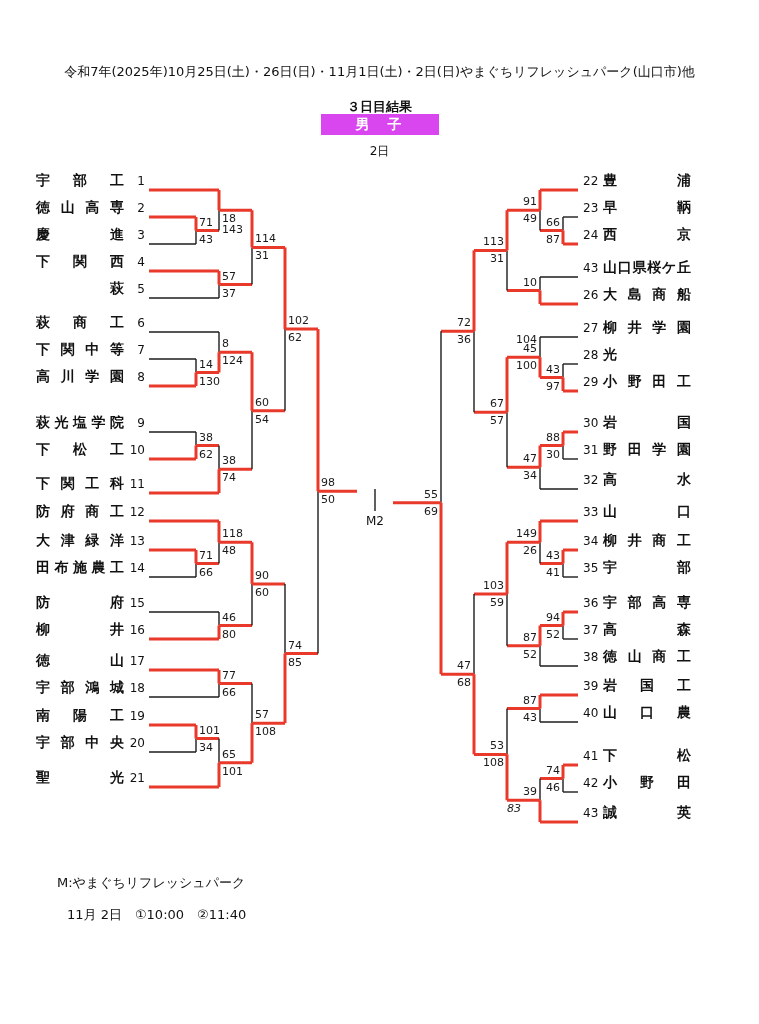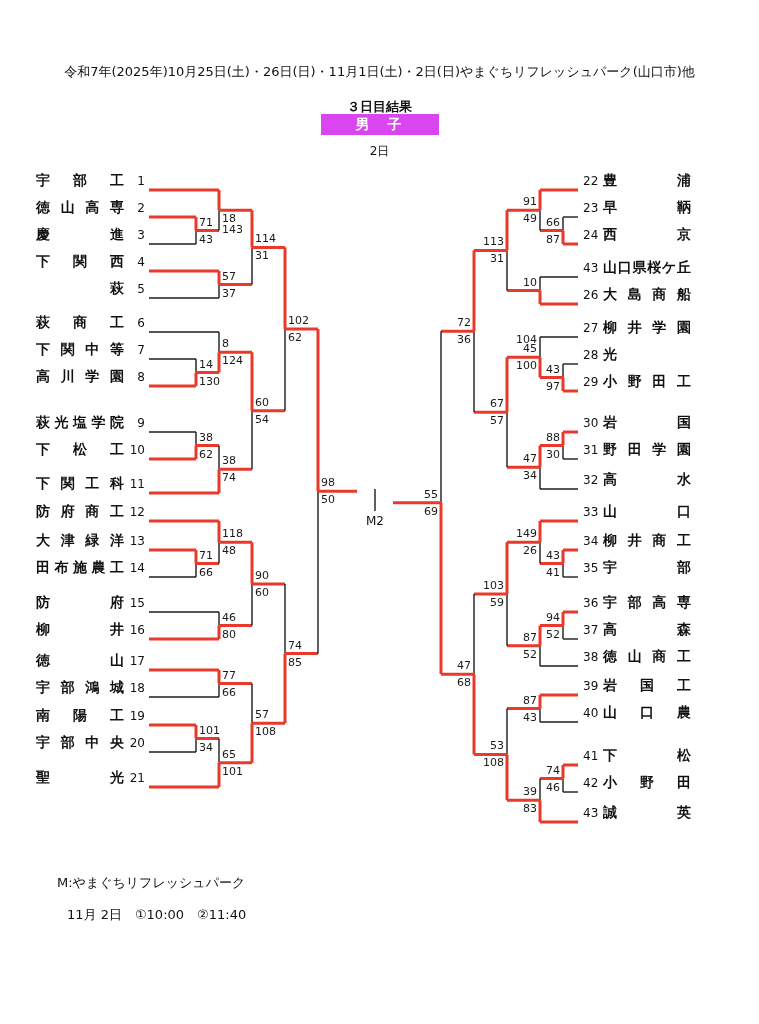--- a/index.html
+++ b/index.html
@@ -569,21 +569,21 @@
       <div class="score" style="left: 530px; top: 627.5px; text-align: right;">52</div>
       <div class="score" style="left: 507px; top: 630.75px; text-align: right;">87</div>
       <div class="score" style="left: 507px; top: 647.75px; text-align: right;">52</div>
       <div class="score" style="left: 474px; top: 579px; text-align: right;">103</div>
       <div class="score" style="left: 474px; top: 596px; text-align: right;">59</div>
       <div class="score" style="left: 507px; top: 693.5px; text-align: right;">87</div>
       <div class="score" style="left: 507px; top: 710.5px; text-align: right;">43</div>
       <div class="score" style="left: 530px; top: 763.5px; text-align: right;">74</div>
       <div class="score" style="left: 530px; top: 780.5px; text-align: right;">46</div>
       <div class="score" style="left: 507px; top: 785.25px; text-align: right;">39</div>
-      <div class="score" style="left: 507px; top: 802.25px; text-align: right;">83</div>
+      <div class="score" style="left: 507px; top: 802.25px;  font-style: italic;">83</div>
       <div class="score" style="left: 474px; top: 739.375px; text-align: right;">53</div>
       <div class="score" style="left: 474px; top: 756.375px; text-align: right;">108</div>
       <div class="score" style="left: 441px; top: 659.188px; text-align: right;">47</div>
       <div class="score" style="left: 441px; top: 676.188px; text-align: right;">68</div>
       <div class="score" style="left: 408px; top: 487.75px; text-align: right;">55</div>
       <div class="score" style="left: 408px; top: 504.75px; text-align: right;">69</div>
     </div>
 
   <div class="venue-note">M:やまぐちリフレッシュパーク</div>
   <div class="schedule">11月 2日　①10:00　②11:40</div>

